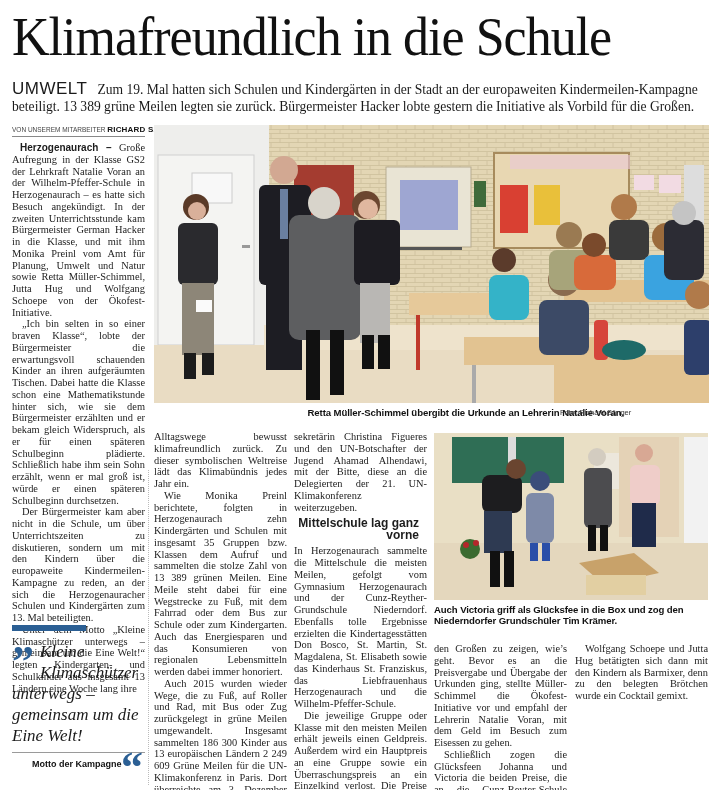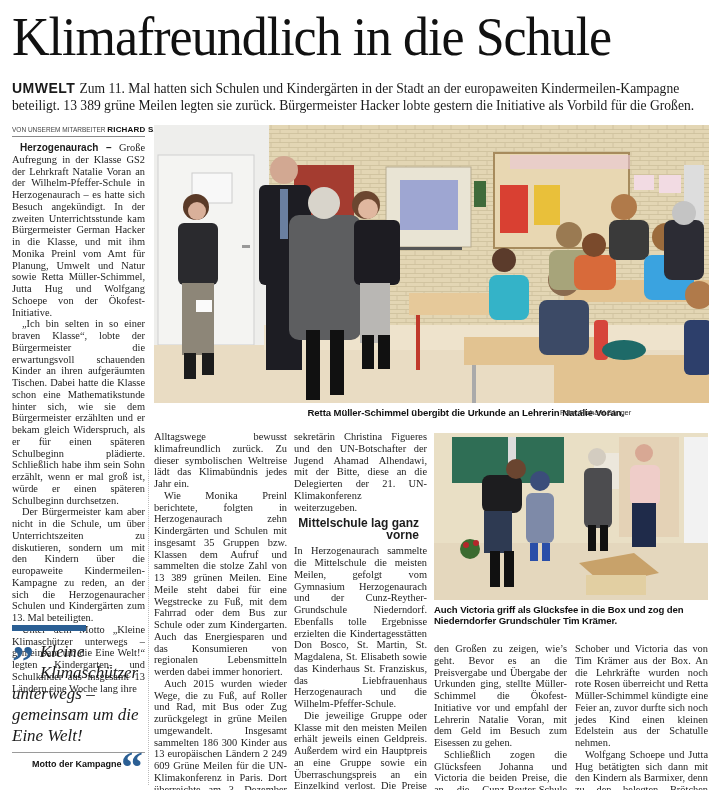--- a/index.html
+++ b/index.html
@@ -10,22 +10,22 @@
     position: absolute; left: 12px; top: 6px; width: 700px;
     font-family: "Liberation Serif", serif; font-size: 52px; line-height: 60px;
     letter-spacing: -1px; color: #111; font-weight: normal;
     transform: scaleY(1.05); transform-origin: top left;
   }
   .lead {
     position: absolute; left: 12px; top: 80px; width: 700px;
     font-size: 13.6px; line-height: 17px; color: #1a1a1a;
   }
   .lead .kicker {
-    font-family: "Liberation Sans", sans-serif; font-weight: bold; font-size: 14px;
-    letter-spacing: 0.5px; margin-right: 4px;
+    font-family: "Liberation Sans", sans-serif; font-weight: normal; font-size: 17px;
+    letter-spacing: 0.5px; margin-right: 10px;
   }
 
   .byline {
     position: absolute; left: 12px; top: 125px; width: 133px;
     border-bottom: 1px solid #888; padding-bottom: 2px;
     font-family: "Liberation Sans", sans-serif; font-size: 6.5px; color: #444; white-space: nowrap;
   }
   .byline b { font-size: 8px; color: #111; letter-spacing: 0.2px; }
 
   .col {
@@ -82,21 +82,21 @@
     font-size: 44px; line-height: 30px; color: #2b5f94;
   }
   .vdiv { position: absolute; left: 148px; top: 470px; height: 315px; border-left: 1px dotted #bbb; }
 </style>
 </head>
 <body>
 
 <h1 class="headline">Klimafreundlich in die Schule</h1>
 
 <div class="lead">
-  <span class="kicker">UMWELT</span><span>Zum 11. Mal hatten sich Schulen und Kindergärten in der Stadt an der europaweiten Kindermeilen-Kampagne beteiligt. 13 389 grüne Meilen legten sie zurück. Bürgermeister Hacker lobte gestern die Initiative als Vorbild für die Großen.</span>
+  <span class="kicker">UMWELT</span><span>Zum 19. Mal hatten sich Schulen und Kindergärten in der Stadt an der europaweiten Kindermeilen-Kampagne beteiligt. 13 389 grüne Meilen legten sie zurück. Bürgermeister Hacker lobte gestern die Initiative als Vorbild für die Großen.</span>
 </div>
 
 <div class="byline">
   <span>VON UNSEREM MITARBEITER</span>
   <b>RICHARD SÄNGER</b>
 </div>
 
 <div class="col" id="col1">
   <p class="noindent"><span class="place">Herzogenaurach –</span> <span>Große Aufregung in der Klasse GS2 der Lehrkraft Natalie Voran an der Wilhelm-Pfeffer-Schule in Herzogenaurach – es hatte sich Besuch angekündigt. In der zweiten Unterrichtsstunde kam Bürgermeister German Hacker in die Klasse, und mit ihm Monika Preinl vom Amt für Planung, Umwelt und Natur sowie Retta Müller-Schimmel, Jutta Hug und Wolfgang Schoepe von der Ökofest-Initiative.</span></p>
   <p>„Ich bin selten in so einer braven Klasse“, lobte der Bürgermeister die erwartungsvoll schauenden Kinder an ihren aufgeräumten Tischen. Dabei hatte die Klasse schon eine Mathematikstunde hinter sich, wie sie dem Bürgermeister erzählten und er bekam gleich Widerspruch, als er für einen späteren Schulbeginn plädierte. Schließlich habe ihm sein Sohn erzählt, wenn er mal groß ist, würde er einen späteren Schulbeginn durchsetzen.</p>
@@ -265,15 +265,14 @@
 </div>
 
 <div class="caption" id="caption2">Auch Victoria griff als Glücksfee in die Box und zog den Niederndorfer Grundschüler Tim Krämer.</div>
 
 <div class="col" id="col4">
   <p class="noindent">den Großen zu zeigen, wie’s geht. Bevor es an die Preisvergabe und Übergabe der Urkunden ging, stellte Müller-Schimmel die Ökofest-Initiative vor und empfahl der Lehrerin Natalie Voran, mit dem Geld im Besuch zum Eisessen zu gehen.</p>
   <p>Schließlich zogen die Glücksfeen Johanna und Victoria die beiden Preise, die an die Cunz-Reyter-Schule gingen. Johanna fischte das Heft von Moritz</p>
 </div>
 
 <div class="col" id="col5">
-  <p class="noindent">Schober und Victoria das von Tim Krämer aus der Box. An die Lehrkräfte wurden noch rote Rosen überreicht und Retta Müller-Schimmel kündigte eine Feier an, zuvor durfte sich noch jedes Kind einen kleinen Edelstein aus der Schatulle nehmen.</p>
   <p>Wolfgang Schoepe und Jutta Hug betätigten sich dann mit den Kindern als Barmixer, denn zu den belegten Brötchen wurde ein Cocktail gemixt.</p>
 </div>
 
 </body></html>

